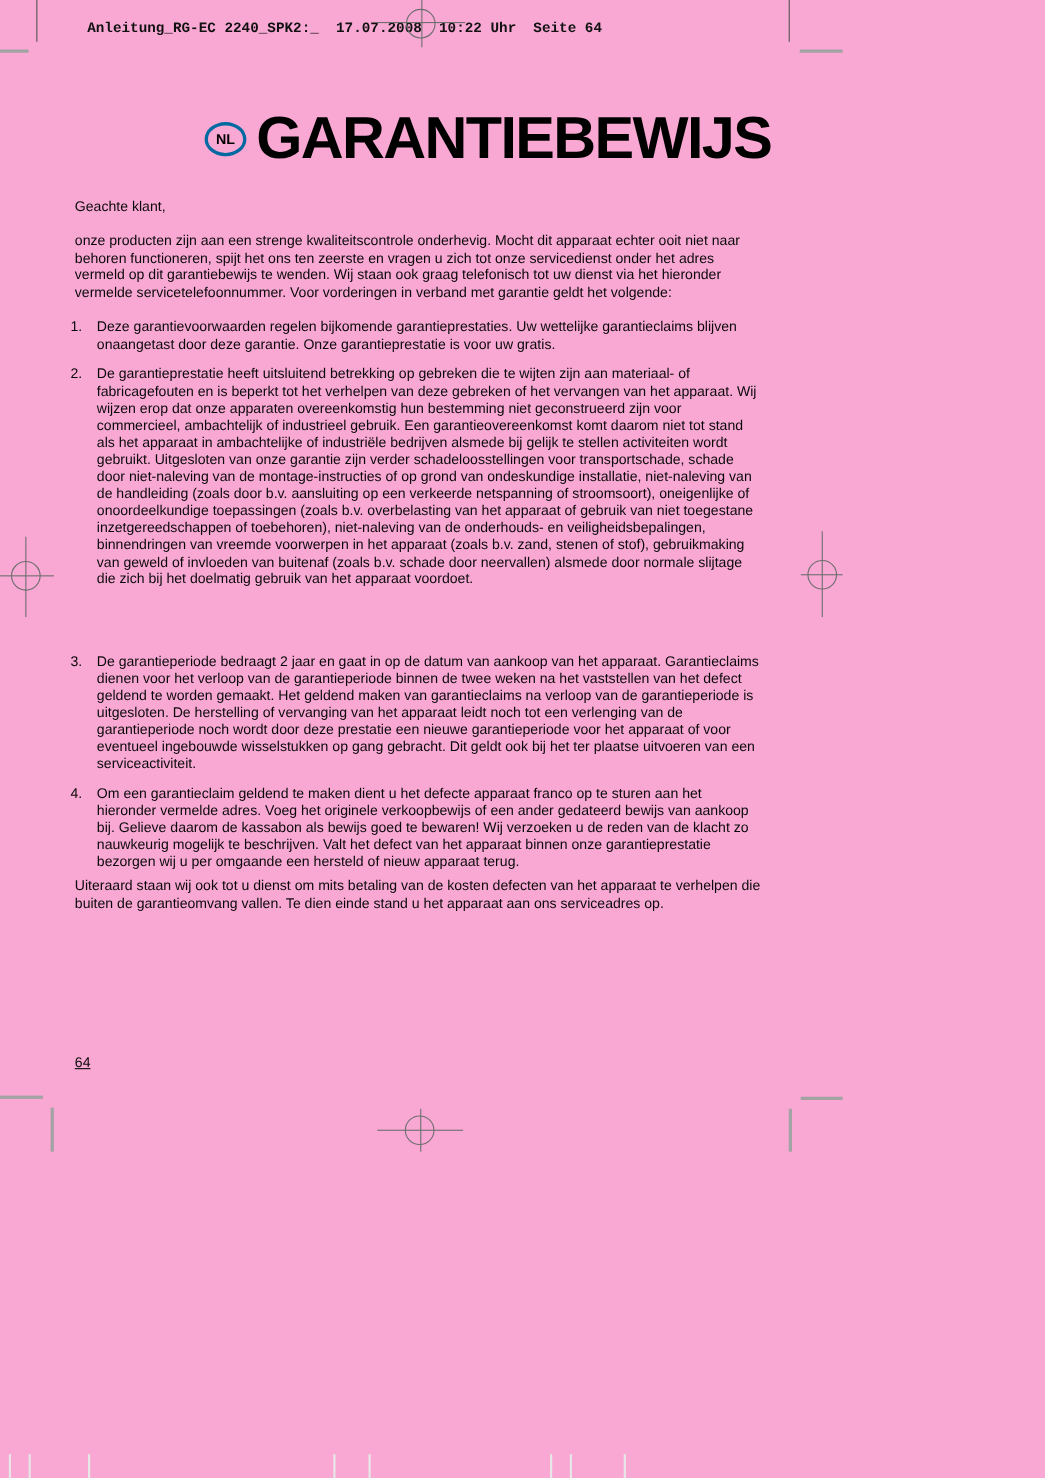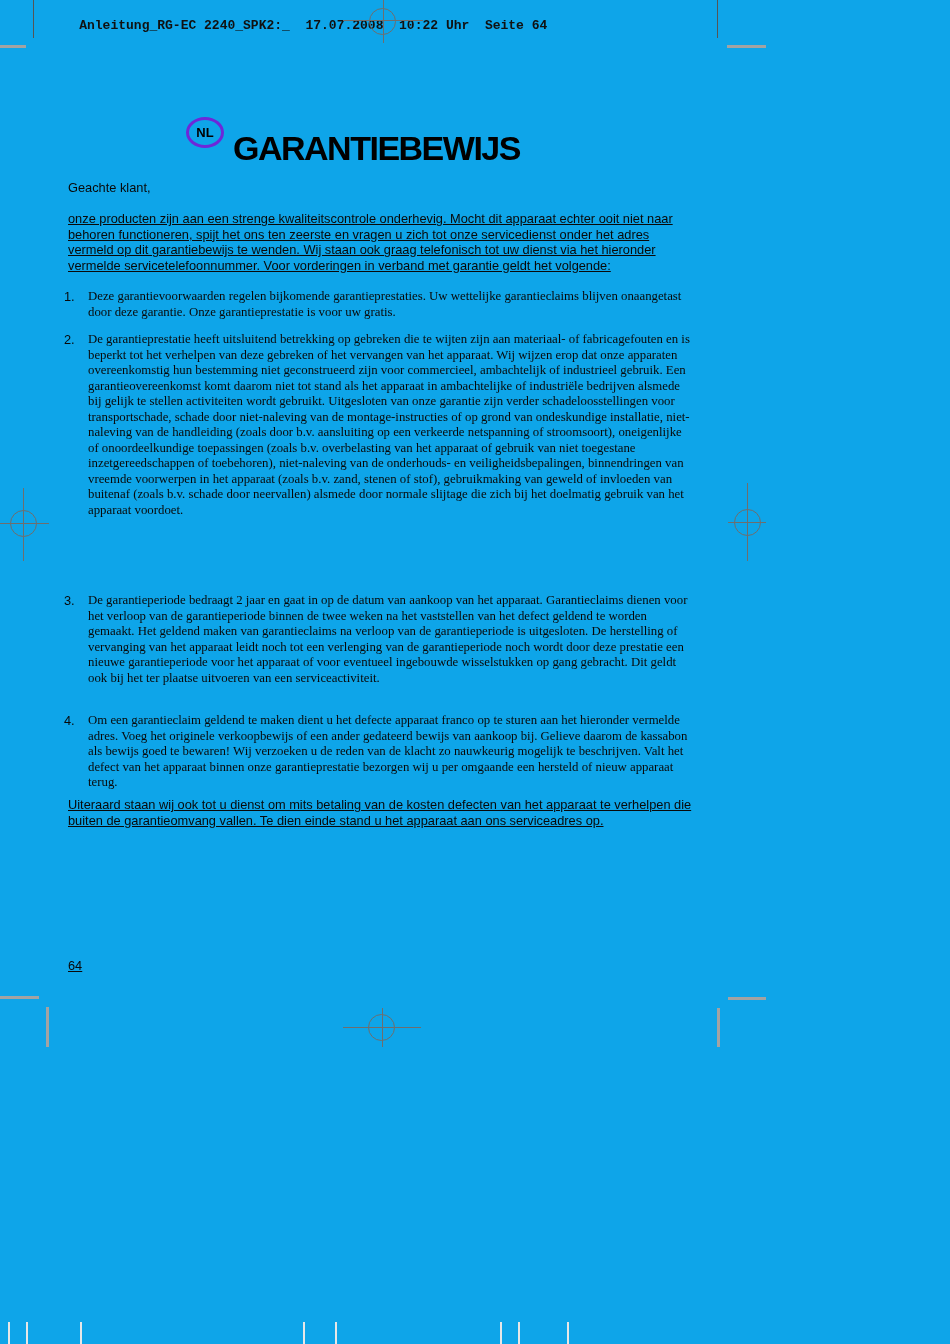--- a/index.html
+++ b/index.html
@@ -1,18 +1,18 @@
 <!DOCTYPE html>
 <html><head>
 <meta charset="utf-8">
 <style>
   * { margin:0; padding:0; box-sizing:border-box; }
   html,body { background:#e9e9e9; }
   .page {
-    position:relative; width:950px; height:1344px; background:#0ea5e9;
+    position:relative; width:950px; height:1344px; background:#f9a8d4;
     overflow:hidden; font-family:"Liberation Sans", sans-serif; color:#000;
   }
   
   .ps-header {
     position:absolute; left:48px; top:3px;
     font-family:"Liberation Mono","DejaVu Sans Mono",monospace;
     font-size:13px; font-weight:bold; white-space:pre; color:#111;
   }
   
   .hairline-v { position:absolute; width:1px; background:#555; }
@@ -21,35 +21,35 @@
   .mark-line-h { position:absolute; height:1px; background:#6e6e6e; }
   .mark-line-v { position:absolute; width:1px; background:#6e6e6e; }
   .mark-circle {
     position:absolute; width:27px; height:27px; border:1.5px solid #6e6e6e;
     border-radius:50%; background:transparent;
   }
   .faint-tick { position:absolute; width:2px; background:#e7e7e7; }
   
   .title-row { position:absolute; left:186px; top:99px; display:flex; align-items:center; }
   .nl-badge {
-    width:38px; height:31px; border:3px solid #6d28d9; border-radius:50%;
+    width:38px; height:31px; border:3px solid #0369a1; border-radius:50%;
     display:flex; align-items:center; justify-content:center;
     font-size:13px; font-weight:bold; letter-spacing:0; flex:0 0 auto;
   }
   .page-title {
-    margin-left:9px; font-size:34px; font-weight:bold; letter-spacing:-1.5px;
-    white-space:nowrap; color:#000; line-height:1;margin-top:32px;
+    margin-left:9px; font-size:54px; font-weight:bold; letter-spacing:-1.5px;
+    white-space:nowrap; color:#000; line-height:1;
   }
   
   .body-text { font-size:12.8px; line-height:15.5px; color:#090909; }
   .salutation { position:absolute; left:68px; top:180px; font-weight:normal; }
-  .para { position:absolute; left:68px; width:626px;text-decoration:underline; }
+  .para { position:absolute; left:68px; width:626px; }
   .list-item { position:absolute; left:64px; width:630px; display:flex; }
   .li-num { width:24px; flex:0 0 auto; }
-  .li-body { width:602px;font-family:Liberation Serif, serif; }
+  .li-body { width:602px; }
   .li-note { margin-top:15.5px; }
   .page-number { position:absolute; left:68px; top:958px;text-decoration:underline; }
 </style>
 </head>
 <body>
 
 <div class="page">
 
   <div class="ps-header">
     <span>Anleitung_RG-EC 2240_SPK2:_  17.07.2008  10:22 Uhr  Seite 64</span>

